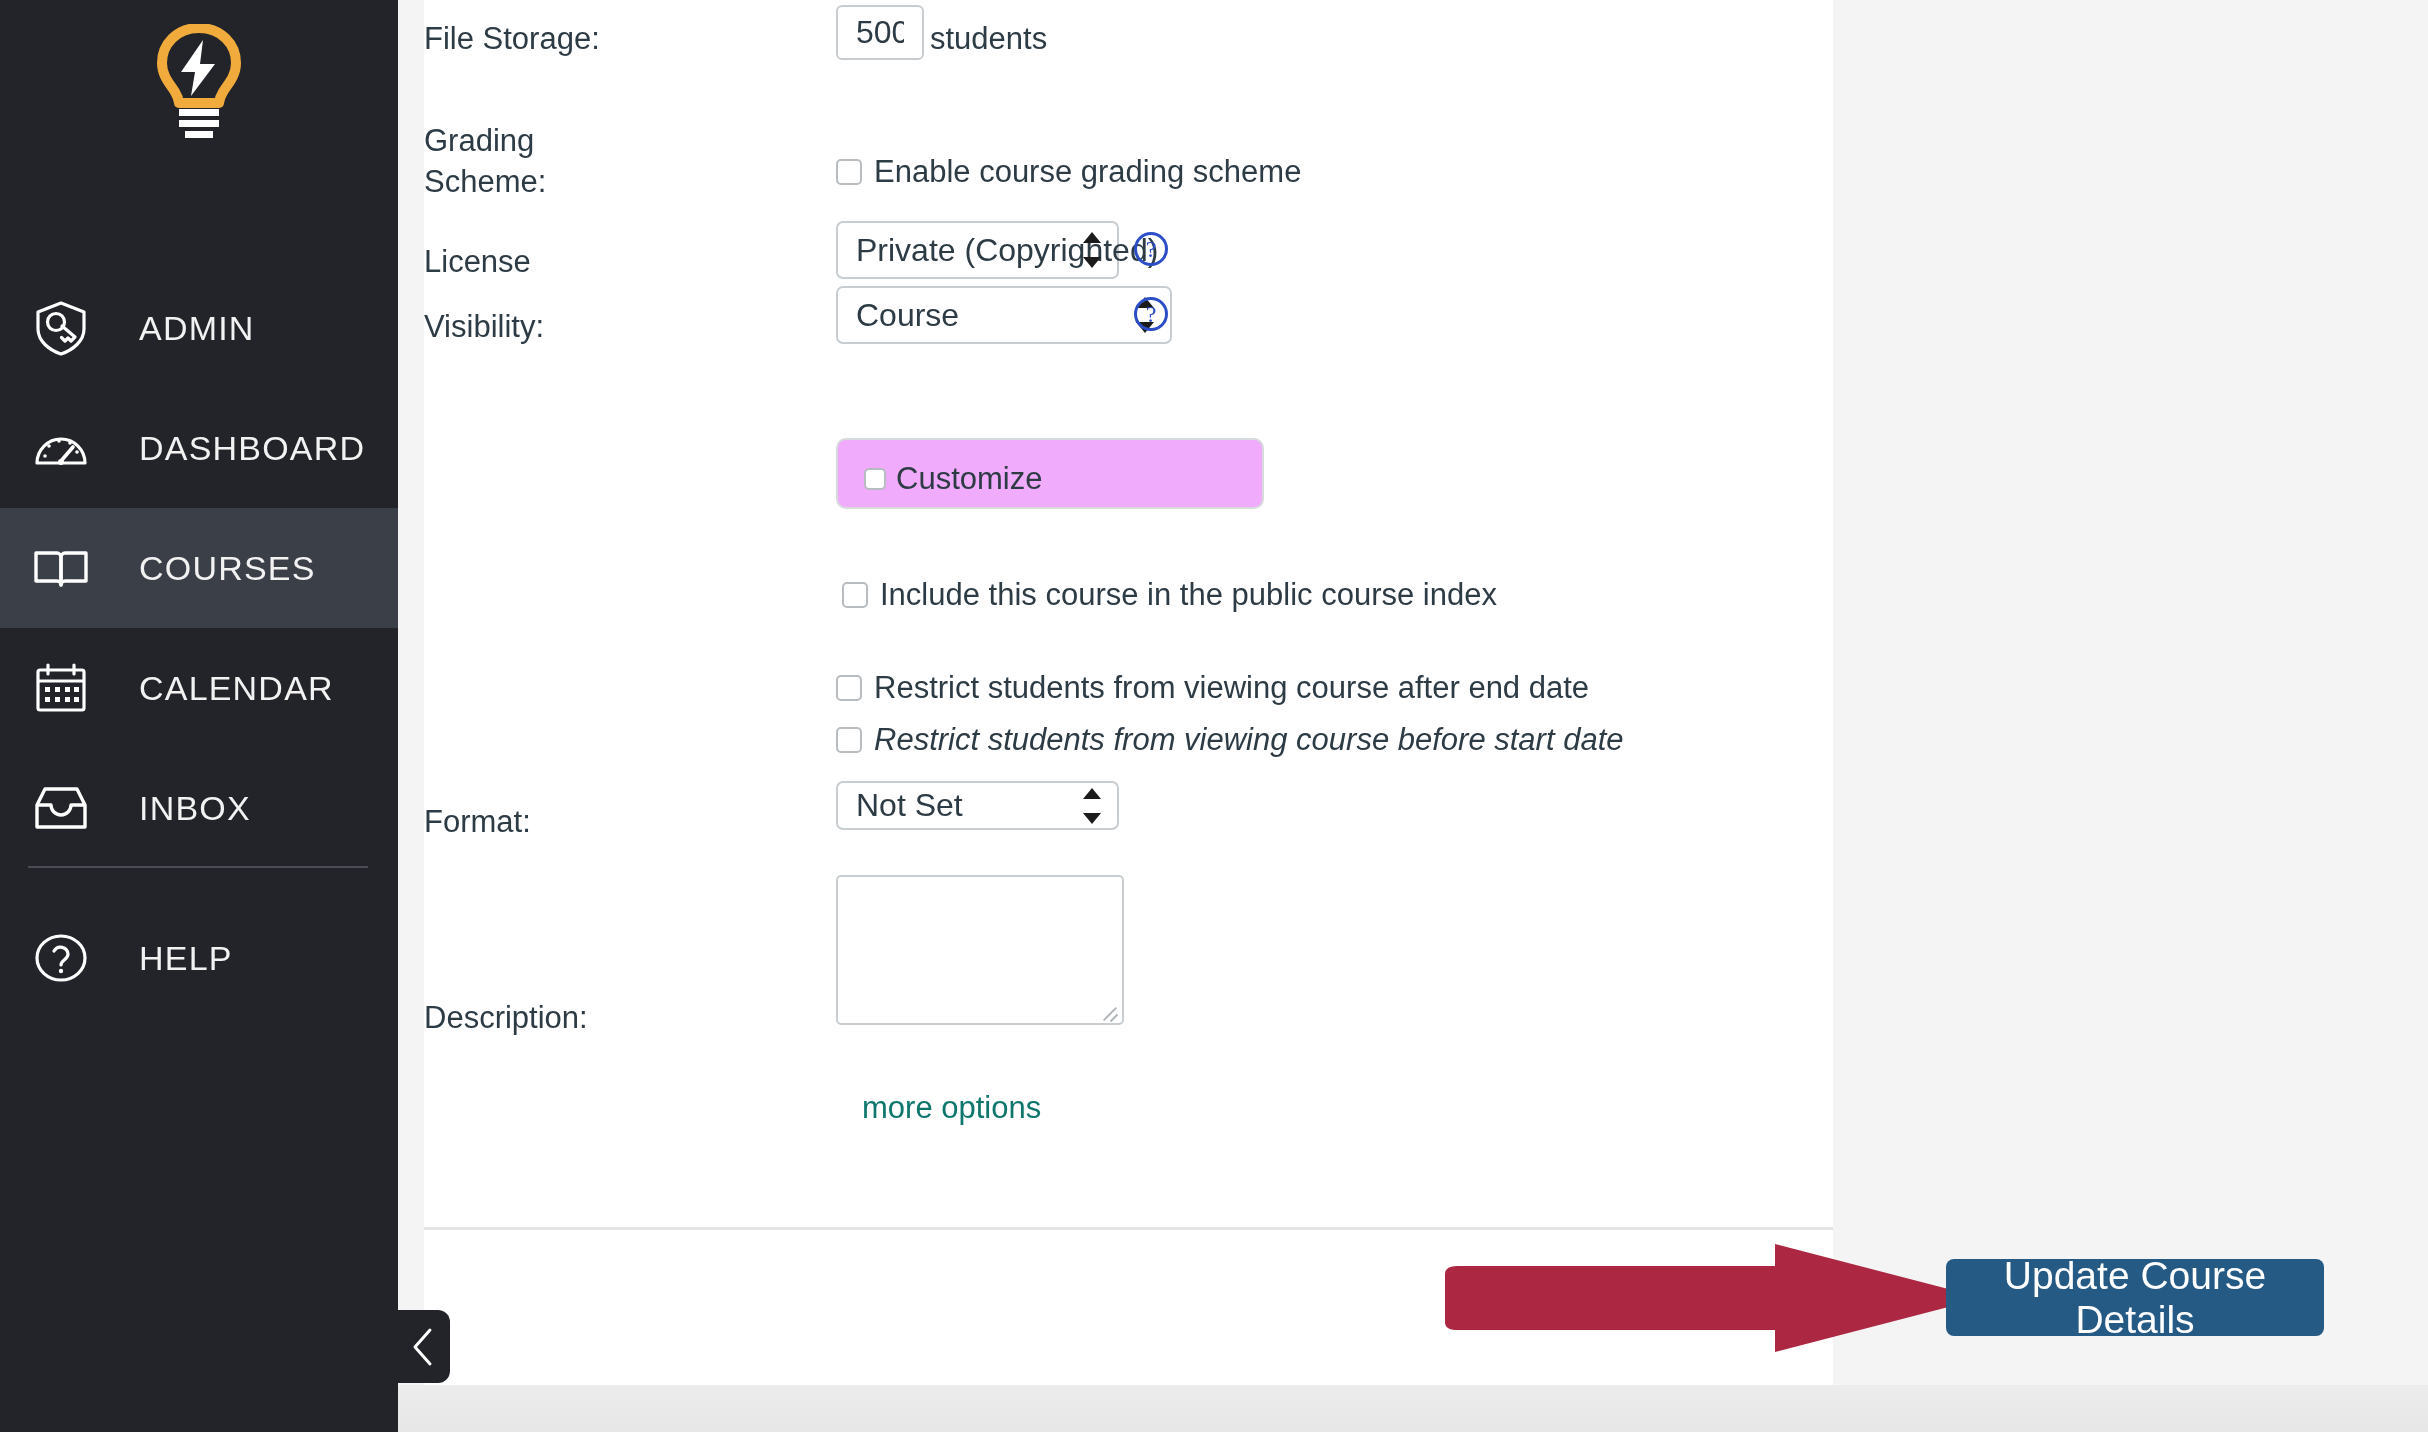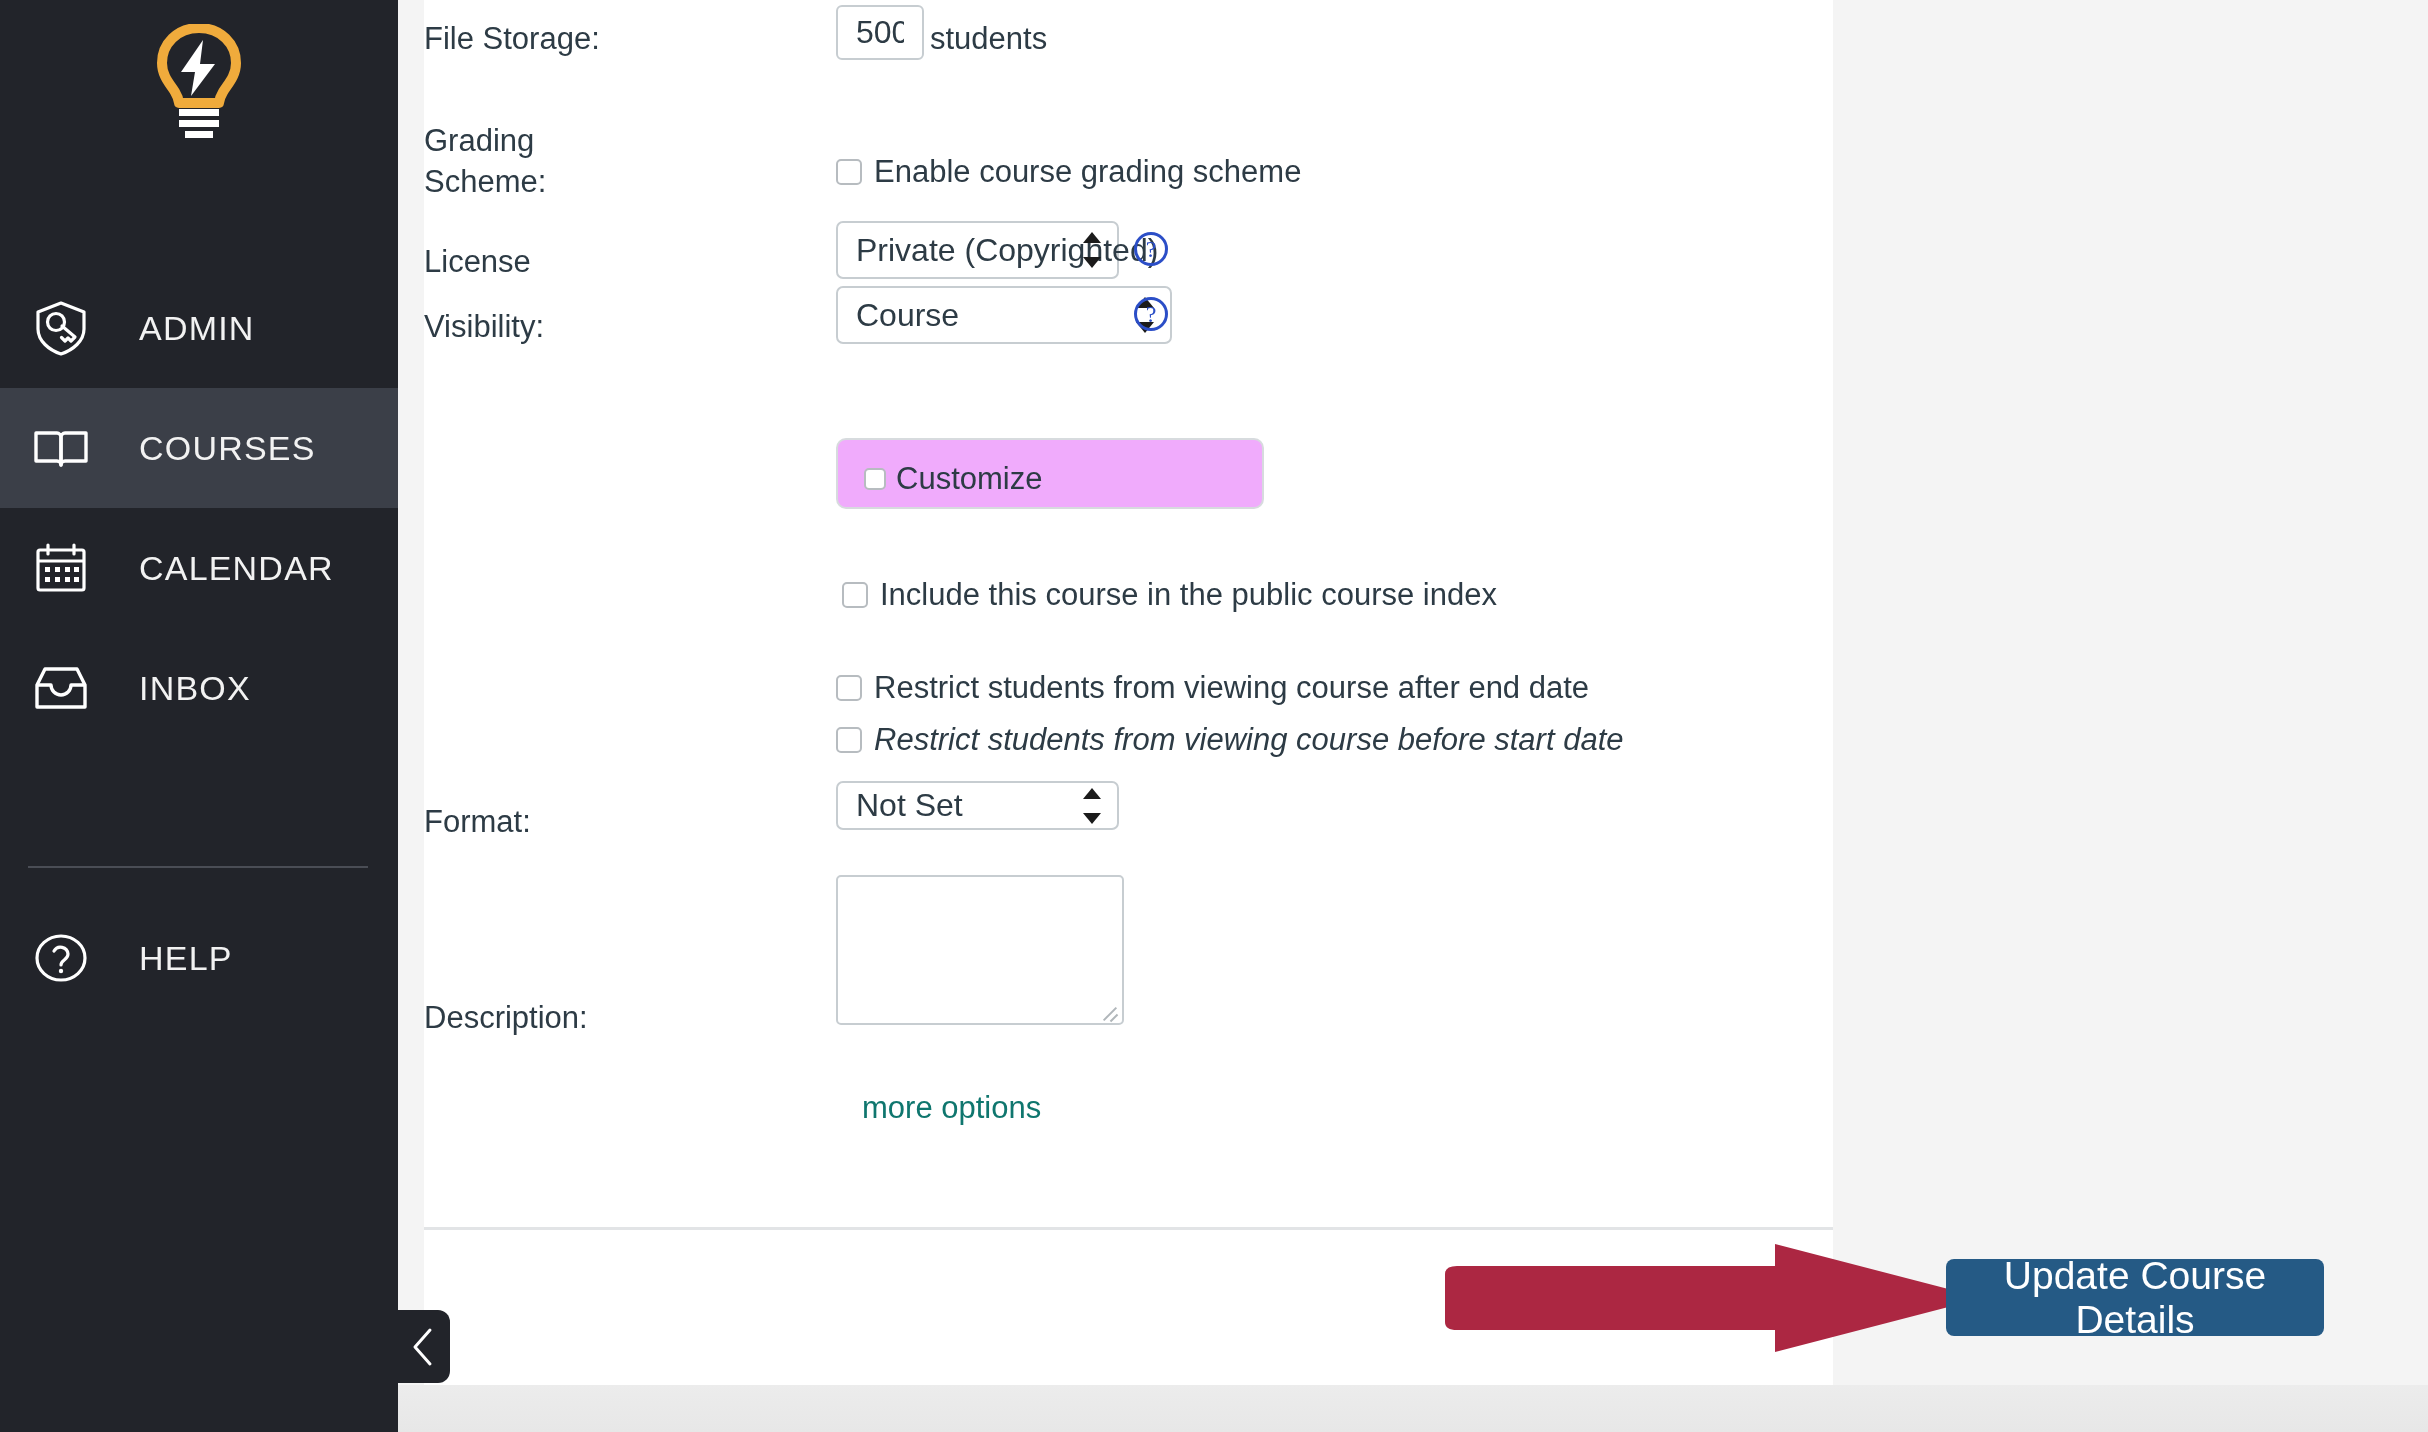--- a/index.html
+++ b/index.html
@@ -368,20 +368,35 @@
         <span class="nav-icon">
           <svg width="58" height="58" viewBox="0 0 58 58">
             <path d="M29 4 L52 13 V30 C52 42 41 51 29 55 C17 51 6 42 6 30 V13 Z" fill="none" stroke="#ffffff" stroke-width="3.2" stroke-linejoin="round"></path>
             <circle cx="24" cy="23" r="8.5" fill="none" stroke="#ffffff" stroke-width="3.2"></circle>
             <path d="M30 27 L43 38 L39 42 L36 39 L33 42 L29.5 38.5" fill="none" stroke="#ffffff" stroke-width="3.2" stroke-linejoin="round" stroke-linecap="round"></path>
           </svg>
         </span>
         <span class="nav-label">ADMIN</span>
       </div>
 
+      <div class="nav-item">
+        <span class="nav-icon">
+          <svg width="58" height="58" viewBox="0 0 58 58">
+            <path d="M5 44 A24 24 0 0 1 53 44 Z" fill="none" stroke="#ffffff" stroke-width="3.2" stroke-linejoin="round"></path>
+            <line x1="29" y1="42" x2="41" y2="28" stroke="#ffffff" stroke-width="3.6" stroke-linecap="round"></line>
+            <circle cx="29" cy="43" r="3" fill="#ffffff"></circle>
+            <circle cx="13" cy="37" r="1.8" fill="#ffffff"></circle>
+            <circle cx="17" cy="27" r="1.8" fill="#ffffff"></circle>
+            <circle cx="27" cy="22" r="1.8" fill="#ffffff"></circle>
+            <circle cx="38" cy="24" r="1.8" fill="#ffffff"></circle>
+            <circle cx="45" cy="33" r="1.8" fill="#ffffff"></circle>
+          </svg>
+        </span>
+        <span class="nav-label">DASHBOARD</span>
+      </div>
 
       <div class="nav-item active">
         <span class="nav-icon">
           <svg width="58" height="58" viewBox="0 0 58 58">
             <path d="M4 14 H25 C27 14 29 16 29 19 V46 C29 43.5 27 42 25 42 H4 Z" fill="none" stroke="#ffffff" stroke-width="3.4" stroke-linejoin="round"></path>
             <path d="M54 14 H33 C31 14 29 16 29 19 V46 C29 43.5 31 42 33 42 H54 Z" fill="none" stroke="#ffffff" stroke-width="3.4" stroke-linejoin="round"></path>
           </svg>
         </span>
         <span class="nav-label">COURSES</span>
       </div>

